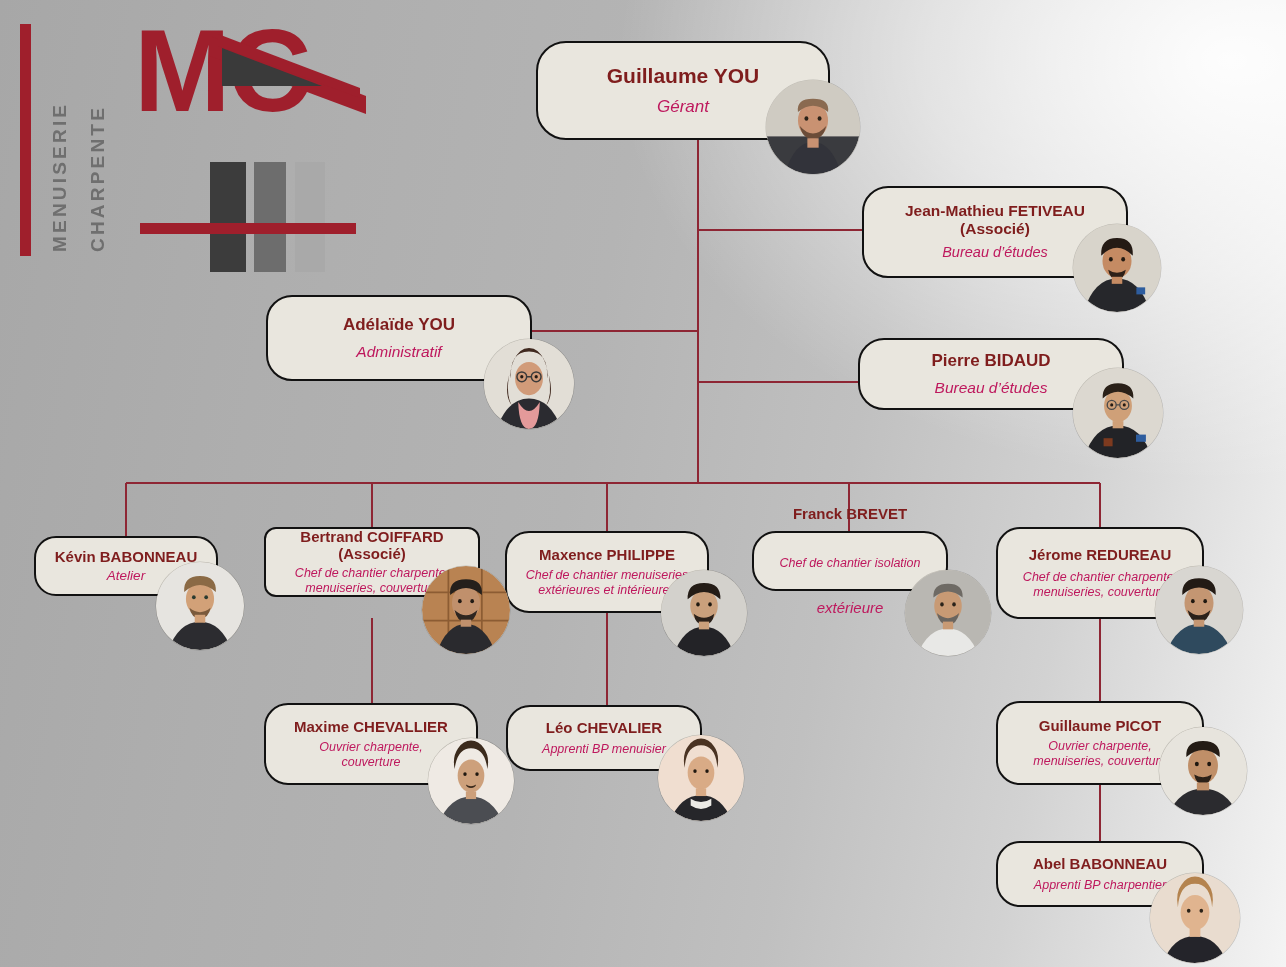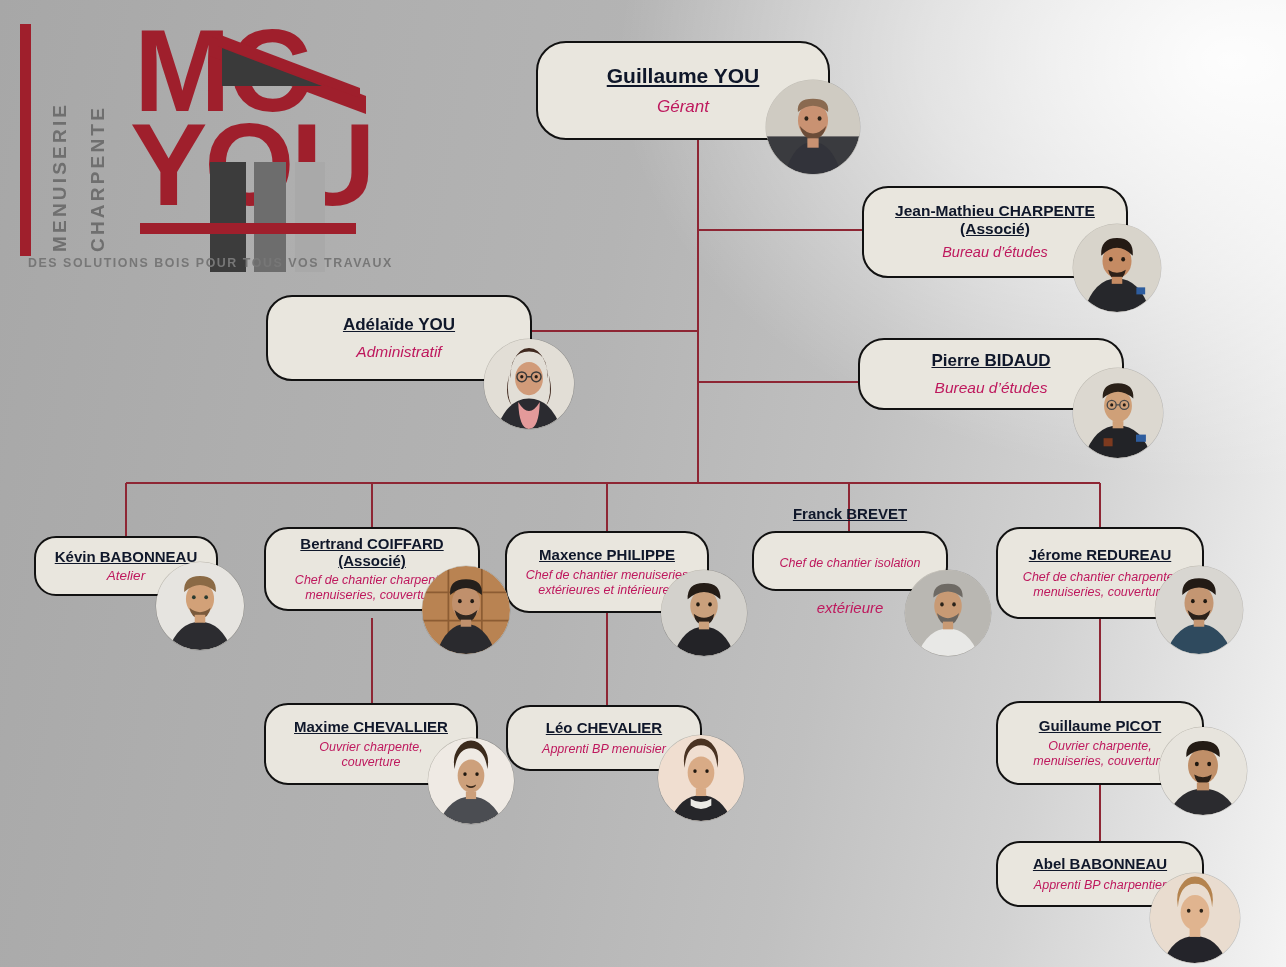--- a/index.html
+++ b/index.html
@@ -60,21 +60,21 @@
     position:absolute;
     background:#e9e6de;
     border:2.4px solid #111;
     border-radius:26px;
     display:flex; flex-direction:column;
     align-items:center; justify-content:center;
     text-align:center;
     padding:7px 16px;
     z-index:2;
   }
-  .nm { font-weight:bold; color:#0f172a; line-height:1.14;text-decoration:underline; }
+  .nm { font-weight:bold; color:#7f1d1d; line-height:1.14; }
   .ttl { font-style:italic; color:#be185d; line-height:1.2; }
   .photo {
     position:absolute;
     border-radius:50%;
     overflow:hidden;
     z-index:5;
     background:#cfcabf;
     box-shadow:0 0 0 0.5px rgba(0,0,0,0.18);
   }
   .photo > svg { display:block; width:100%; height:100%; }
@@ -83,35 +83,33 @@
 <body>
 
 <div id="stage">
 
   <div id="logo">
     <div class="lg-vbar" style="left:6px; top:18px; width:11px; height:232px;"></div>
     <div class="lg-word" style="left:36px; top:18px; height:228px;">MENUISERIE</div>
     <div class="lg-word" style="left:74px; top:18px; height:228px;">CHARPENTE</div>
 
     <div class="lg-mc">MC</div>
-    <div class="lg-you">YOU</div>
 
     <svg class="lg-roofA" viewBox="0 0 160 88">
       <polygon points="0,10 156,70 156,88 0,30" fill="#9f1f2c"></polygon>
       <polygon points="8,8 150,62 150,72 8,20" fill="#9f1f2c"></polygon>
       <polygon points="12,22 112,60 12,60" fill="#3a3a3a"></polygon>
       <polygon points="16,26 100,56 16,56" fill="#9f1f2c" opacity="0"></polygon>
     </svg>
 
     <div class="lg-col" style="left:196px; width:36px; height:110px; background:#3c3c3c;"></div>
     <div class="lg-col" style="left:240px; width:32px; height:110px; background:#6d6d6d;"></div>
     <div class="lg-col" style="left:281px; width:30px; height:110px; background:#a9a9a9;"></div>
 
     <div class="lg-redbase"></div>
-    <div class="lg-tag">DES SOLUTIONS BOIS POUR TOUS VOS TRAVAUX</div>
   </div>
 
   <svg id="wires" viewBox="0 0 1286 967">
     <g stroke="#8e2634" stroke-width="1.9" fill="none" shape-rendering="crispEdges">
 
       <path d="M698,140 L698,483"></path>
 
       <path d="M698,230 L866,230"></path>
 
       <path d="M698,331 L532,331"></path>
@@ -155,21 +153,21 @@
           <ellipse cx="43" cy="41" rx="2.1" ry="2.4" fill="#2a2218"></ellipse>
           <ellipse cx="57" cy="41" rx="2.1" ry="2.4" fill="#2a2218"></ellipse>
           <rect x="44" y="62" width="12" height="10" fill="#c99272"></rect>
         </g>
       </svg>
     </div>
   </div>
 
   <div class="node">
     <div class="card" style="left:862px; top:186px; width:266px; height:92px;">
-      <div class="nm" style="font-size:15.5px;">Jean-Mathieu CHARPENTE</div>
+      <div class="nm" style="font-size:15.5px;">Jean-Mathieu FETIVEAU</div>
       <div class="nm" style="font-size:15.5px;">(Associé)</div>
       <div class="ttl" style="font-size:14.5px; margin-top:7px;">Bureau d’études</div>
     </div>
     <div class="photo" style="left:1073px; top:224px; width:88px; height:88px;">
       <svg viewBox="0 0 100 100">
         <defs>
             <clipPath id="c2">
               <circle cx="50" cy="50" r="50"></circle>
             </clipPath>
           </defs>
@@ -272,21 +270,21 @@
           <path d="M38 52 q12 10 24 0 q-2 12 -12 12 q-10 0 -12 -12z" fill="#7a5a3c"></path>
           <ellipse cx="43" cy="40" rx="2.1" ry="2.3" fill="#2b3b30"></ellipse>
           <ellipse cx="57" cy="40" rx="2.1" ry="2.3" fill="#2b3b30"></ellipse>
           <rect x="44" y="60" width="12" height="9" fill="#d2a178"></rect>
         </g>
       </svg>
     </div>
   </div>
 
   <div class="node">
-    <div class="card" style="left:264px; top:527px; width:216px; height:84px; border-radius:24px; padding:5px 12px;">
+    <div class="card" style="left:264px; top:527px; width:216px; height:70px; border-radius:12px; padding:5px 12px;">
       <div class="nm" style="font-size:15px;">Bertrand COIFFARD</div>
       <div class="nm" style="font-size:15px;">(Associé)</div>
       <div class="ttl" style="font-size:12.5px; margin-top:4px;">Chef de chantier charpente,</div>
       <div class="ttl" style="font-size:12.5px;">menuiseries, couverture</div>
     </div>
     <div class="photo" style="left:422px; top:566px; width:88px; height:88px;">
       <svg viewBox="0 0 100 100">
         <defs>
             <clipPath id="c6">
               <circle cx="50" cy="50" r="50"></circle>

